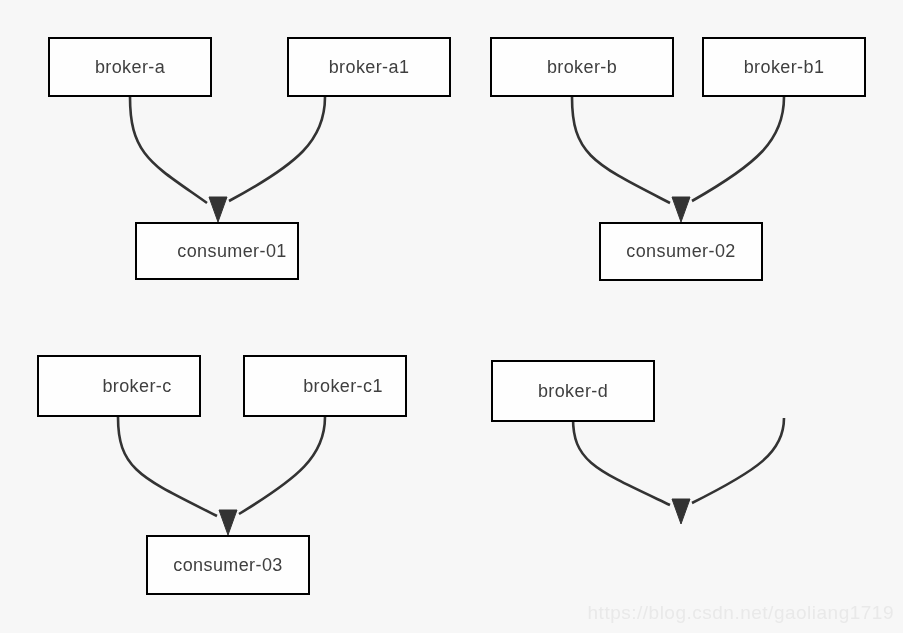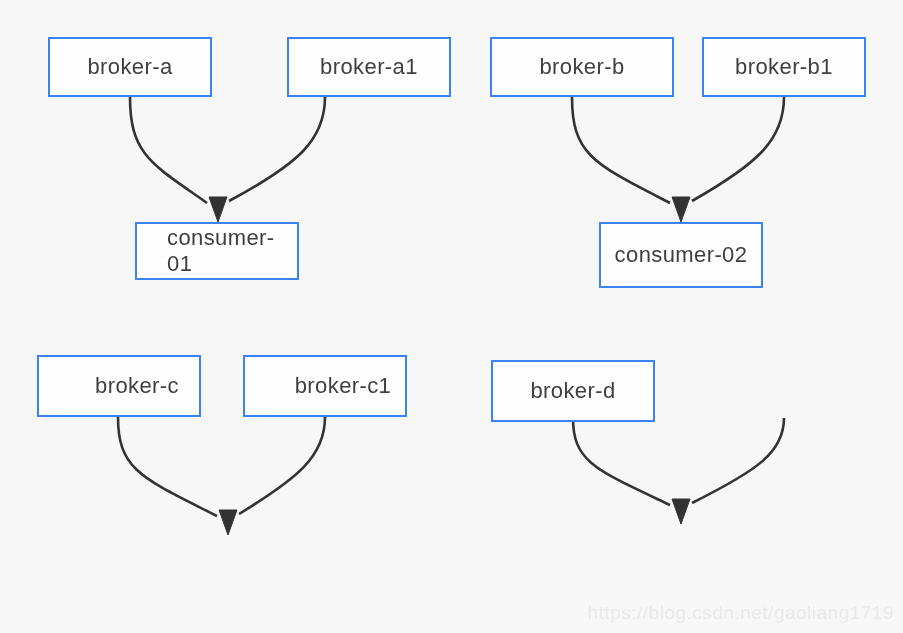--- a/index.html
+++ b/index.html
@@ -18,25 +18,25 @@
     position: absolute;
     left: 0;
     top: 0;
     width: 903px;
     height: 633px;
   }
   .node {
     position: absolute;
     box-sizing: border-box;
     background: #fefefe;
-    border: 2px solid #3b82f6;
+    border: 2px solid #000000;
     display: flex;
     align-items: center;
     justify-content: center;
-    font-size: 22px;
+    font-size: 18px;
     letter-spacing: 0.4px;
     color: #3f3f3f;
   }
   .edge {
     fill: none;
     stroke: #333333;
     stroke-width: 2.6;
   }
   .arrowhead {
     fill: #333333;
@@ -76,21 +76,22 @@
     <path class="edge" d="M784,418 C784,452 758,470 692,503"></path>
     <polygon class="arrowhead" points="672,499 690,499 681,524"></polygon>
   </svg>
 
   <div class="node" style="left:48px;  top:37px;  width:164px; height:60px;">broker-a</div>
   <div class="node" style="left:243px; top:37px;  width:164px; height:60px;margin-left:44px;">broker-a1</div>
   <div class="node" style="left:135px; top:222px; width:164px; height:58px;padding-left:30px;">consumer-01</div>
 
   <div class="node" style="left:490px; top:37px;  width:184px; height:60px;">broker-b</div>
   <div class="node" style="left:702px; top:37px;  width:164px; height:60px;">broker-b1</div>
-  <div class="node" style="left:599px; top:222px; width:164px; height:66px;text-align:center;">consumer-02</div>
+  <div class="node" style="left:599px; top:222px; width:164px; height:59px;text-align:center;">consumer-02</div>
 
   <div class="node" style="left:37px;  top:355px; width:164px; height:62px;padding-left:36px;">broker-c</div>
   <div class="node" style="left:243px; top:355px; width:164px; height:62px;padding-left:36px;">broker-c1</div>
+  <div class="node" style="left:146px; top:535px; width:164px; height:60px;">consumer-03</div>
 
   <div class="node" style="left:491px; top:360px; width:164px; height:62px;">broker-d</div>
 
   <div id="watermark">https://blog.csdn.net/gaoliang1719</div>
 </div>
 
 </body></html>

